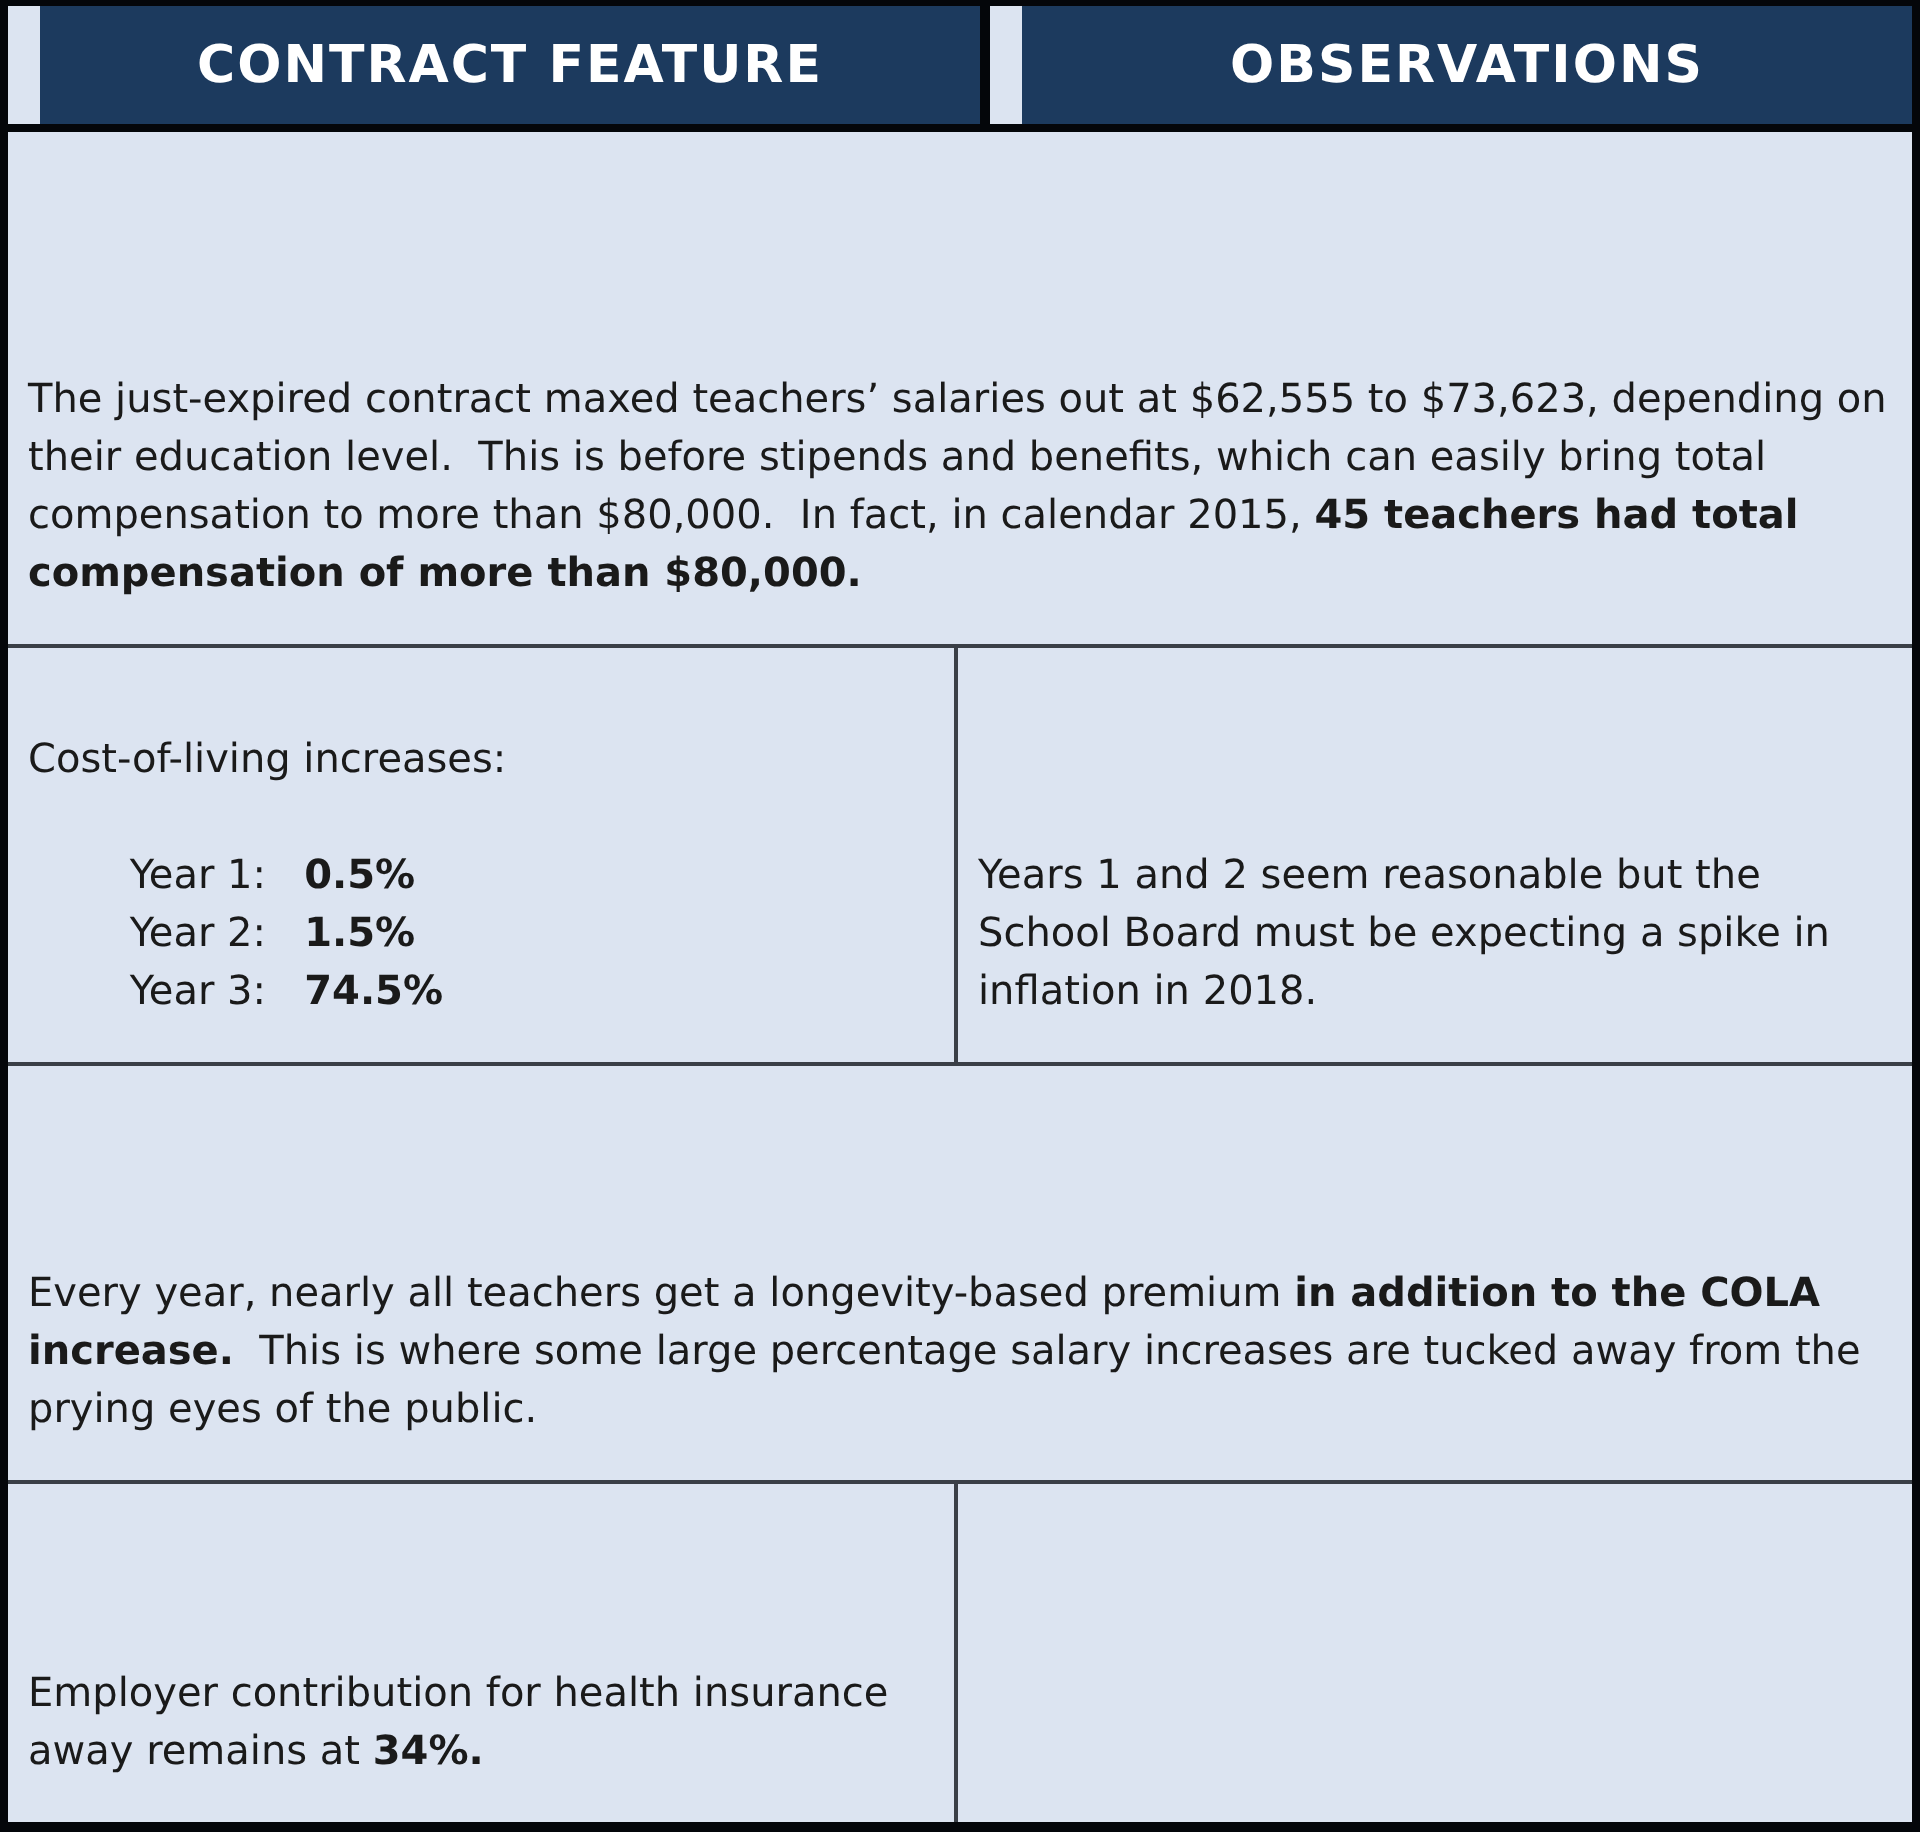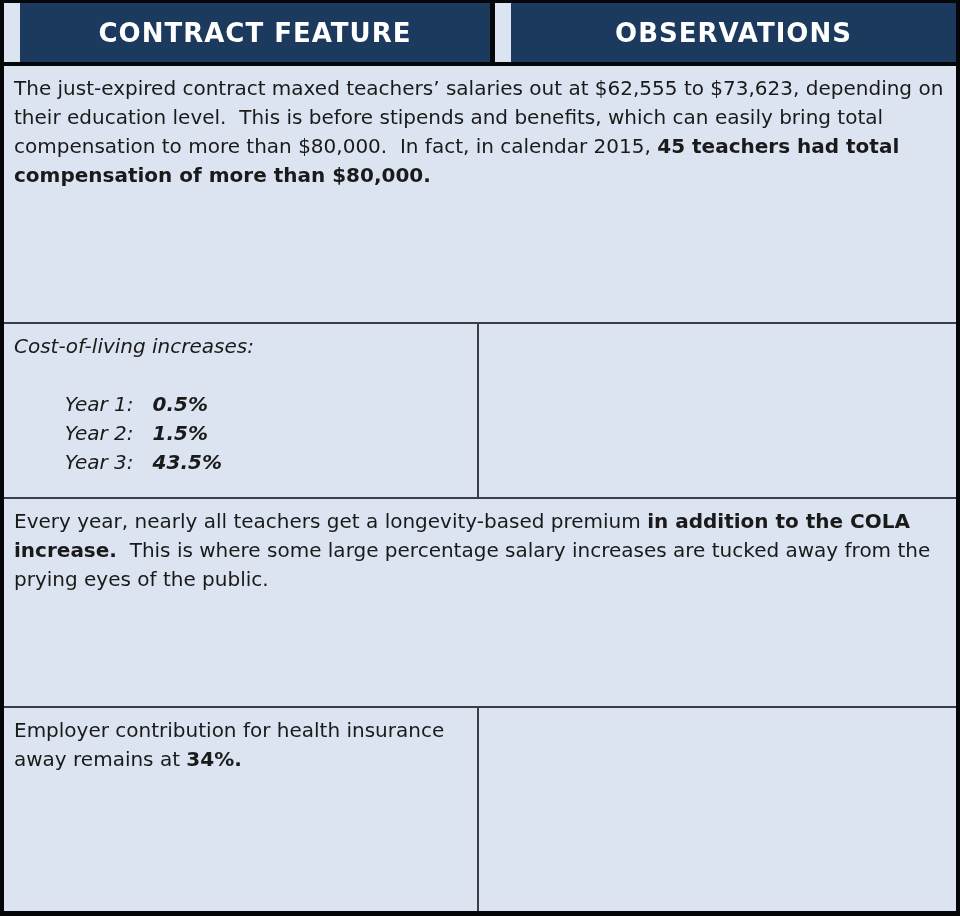--- a/index.html
+++ b/index.html
@@ -46,30 +46,30 @@
     margin-left: 16px;
   }
   .hcell.first { border-right: 5px solid var(--frame); }
   .hcell.second { flex: 1; align-items: center; }
   .brow {
     display: flex;
     flex: none;
     border-bottom: 2px solid var(--divider);
   }
   .brow.r1 { height: 258px; }
-  .brow.r2 { height: 175px; font-style: italic; }
+  .brow.r2 { height: 209px; }
   .brow.r3 { height: 209px; }
   .brow.r4 { flex: 1; border-bottom: none; }
   .cell {
     width: 475px;
     flex: none;
     background: var(--cell-bg);
     display: flex;
-    align-items: flex-start;
-    padding: 8px 10px;
+    align-items: flex-end;
+    padding: 21px 10px;
     overflow: hidden;
   }
   .cell.feature { border-right: 2px solid var(--divider); }
   .cell.obs { flex: 1; }
   .txt {
     font-size: 20px;
     line-height: 29px;
     color: var(--text);
     white-space: pre-wrap;
     width: 100%;
@@ -95,21 +95,24 @@
       <p class="txt"><span>The just-expired contract maxed teachers’ salaries out at $62,555 to $73,623, depending on their education level.  This is before stipends and benefits, which can easily bring total compensation to more than $80,000.  In fact, in calendar 2015, </span><span class="b">45 teachers had total compensation of more than $80,000.</span></p>
     </div>
   </div>
 
   <div class="brow r2">
     <div class="cell feature">
       <p class="txt"><span>Cost-of-living increases:
 
         Year 1:   </span><span class="b">0.5%</span><span>
         Year 2:   </span><span class="b">1.5%</span><span>
-        Year 3:   </span><span class="b">43.5%</span></p>
+        Year 3:   </span><span class="b">74.5%</span></p>
+    </div>
+    <div class="cell obs">
+      <p class="txt"><span>Years 1 and 2 seem reasonable but the School Board must be expecting a spike in inflation in 2018.</span></p>
     </div>
   </div>
 
   <div class="brow r3">
     <div class="cell obs">
       <p class="txt"><span>Every year, nearly all teachers get a longevity-based premium </span><span class="b">in addition to the COLA increase.</span><span>  This is where some large percentage salary increases are tucked away from the prying eyes of the public.</span></p>
     </div>
   </div>
 
   <div class="brow r4">

